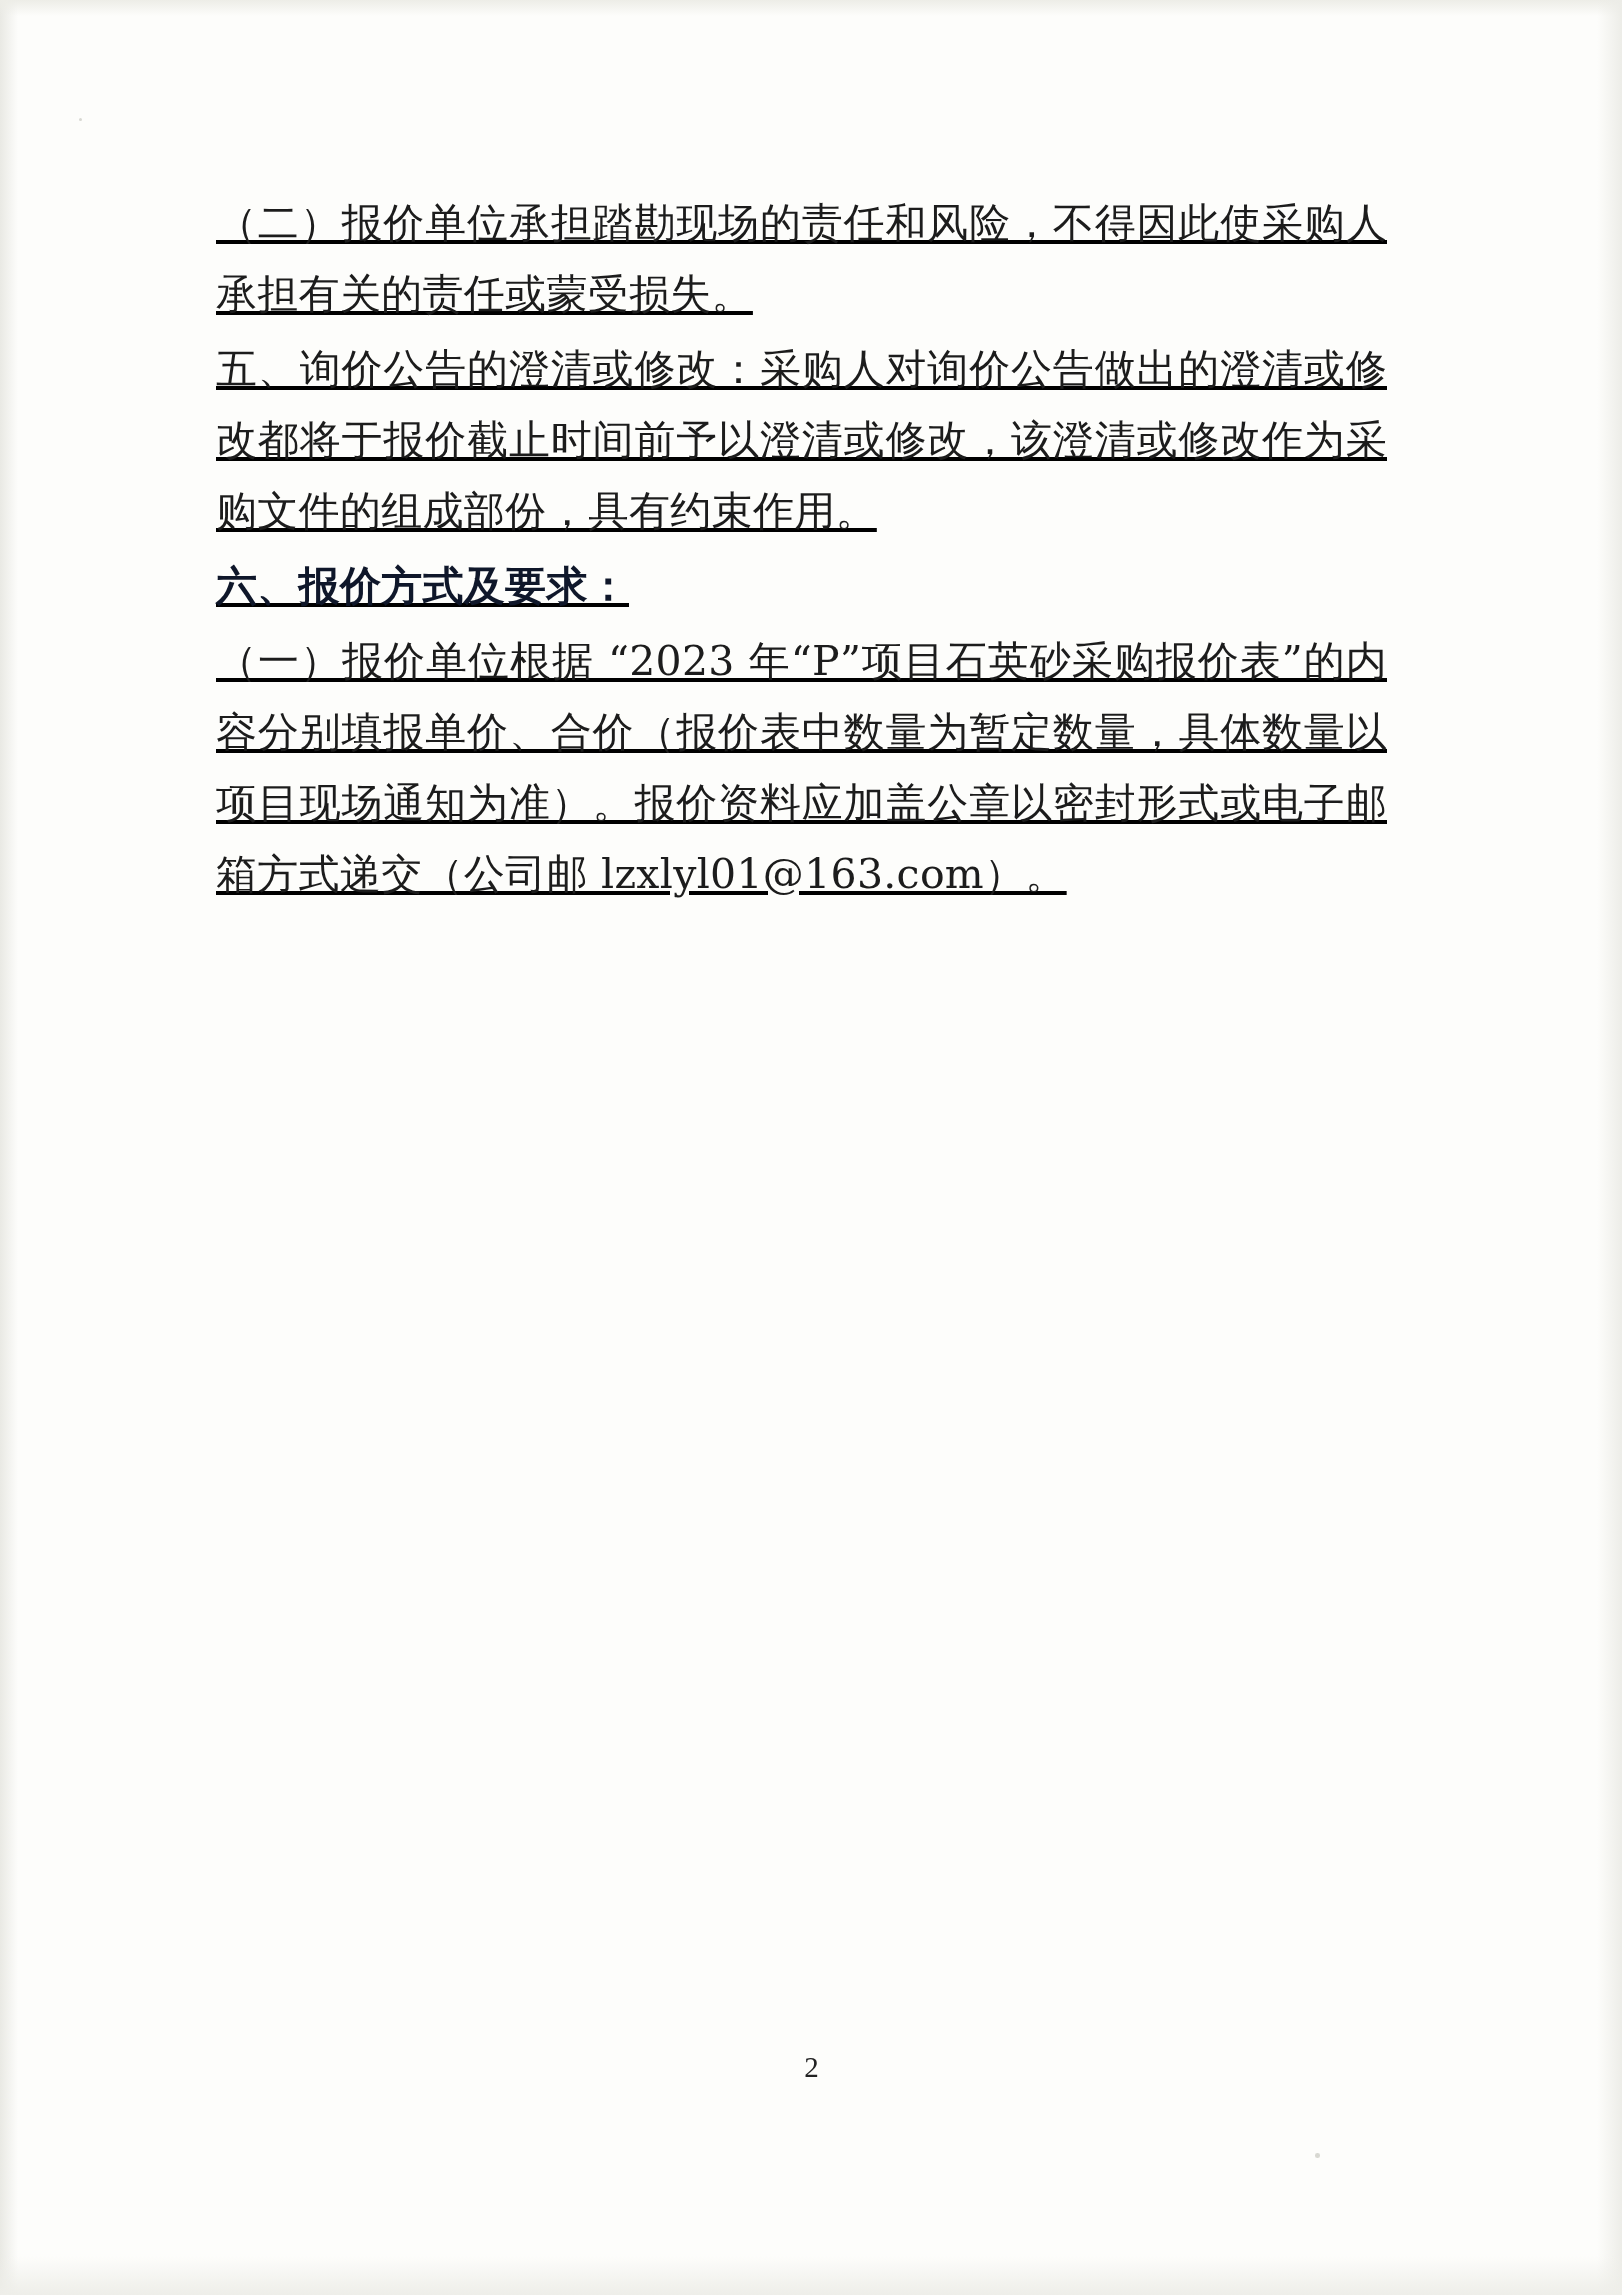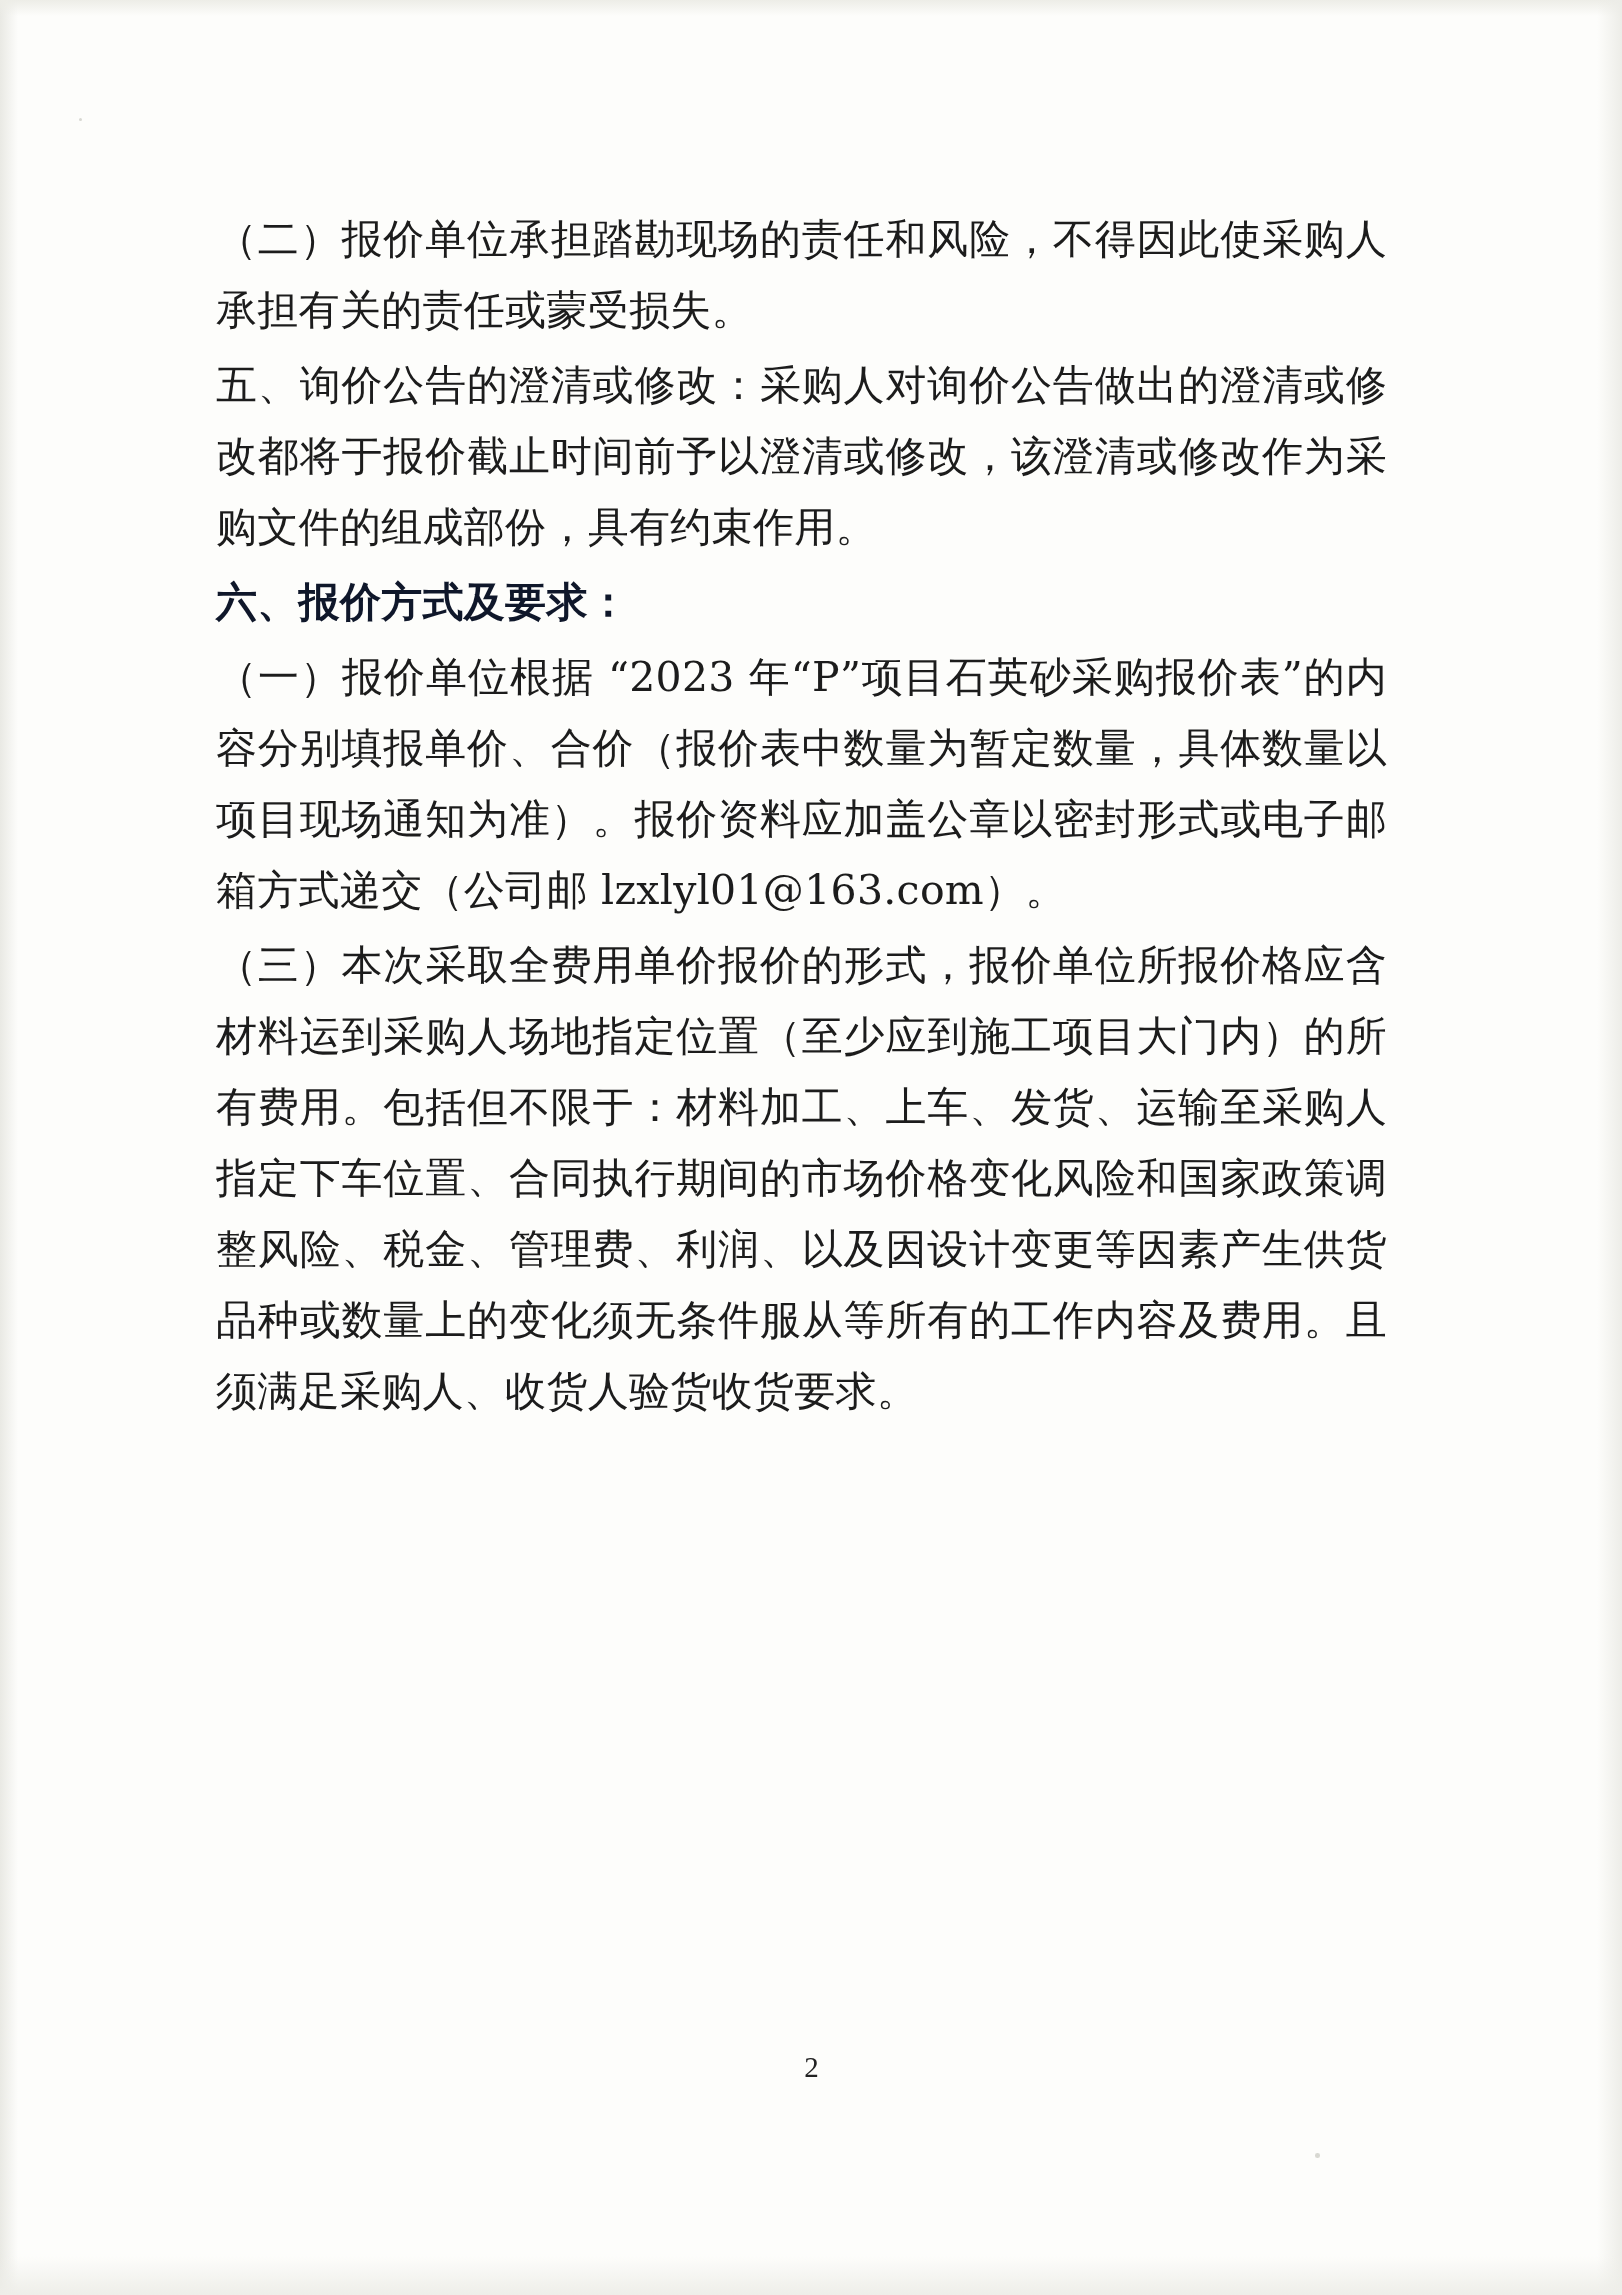--- a/index.html
+++ b/index.html
@@ -44,23 +44,24 @@
   .scan-edge-bottom {
     position: absolute;
     bottom: 0; left: 0;
     width: 100%; height: 39px;
     background: linear-gradient(to top, #eeeee9, rgba(255,255,255,0));
     pointer-events: none;
   }
 
   .content {
     position: absolute;
-    top: 204px;
+    top: 188px;
     left: 216px;
     width: 1171px;
+    text-decoration: underline;
   }
 
   p.para {
     margin: 0 0 3.9px 0;
     font-size: 41px;
     line-height: 71px;
     color: #1c1c1c;
     text-align: justify;
     text-justify: inter-ideograph;
     letter-spacing: 0.3px;
@@ -106,21 +107,20 @@
 
     <p class="para">（二）报价单位承担踏勘现场的责任和风险，不得因此使采购人承担有关的责任或蒙受损失。</p>
 
     <p class="para">五、询价公告的澄清或修改：采购人对询价公告做出的澄清或修改都将于报价截止时间前予以澄清或修改，该澄清或修改作为采购文件的组成部份，具有约束作用。</p>
 
     <p class="para bold">六、报价方式及要求：</p>
 
     <p class="para">（一）报价单位根据 “2023 年“P”项目石英砂采购报价表”的内容分别填报单价、合价（报价表中数量为暂定数量，具体数量以项目现场通知为准）。报价资料应加盖公章以密封形式或电子邮箱方式递交（公司邮 lzxlyl01@163.com）。</p>
 
 
-    <p class="para">（三）本次采取全费用单价报价的形式，报价单位所报价格应含材料运到采购人场地指定位置（至少应到施工项目大门内）的所有费用。包括但不限于：材料加工、上车、发货、运输至采购人指定下车位置、合同执行期间的市场价格变化风险和国家政策调整风险、税金、管理费、利润、以及因设计变更等因素产生供货品种或数量上的变化须无条件服从等所有的工作内容及费用。且须满足采购人、收货人验货收货要求。</p>
 
 
   </div>
 
   <div class="page-number">2</div>
 
 </div>
 
 
 </body></html>

